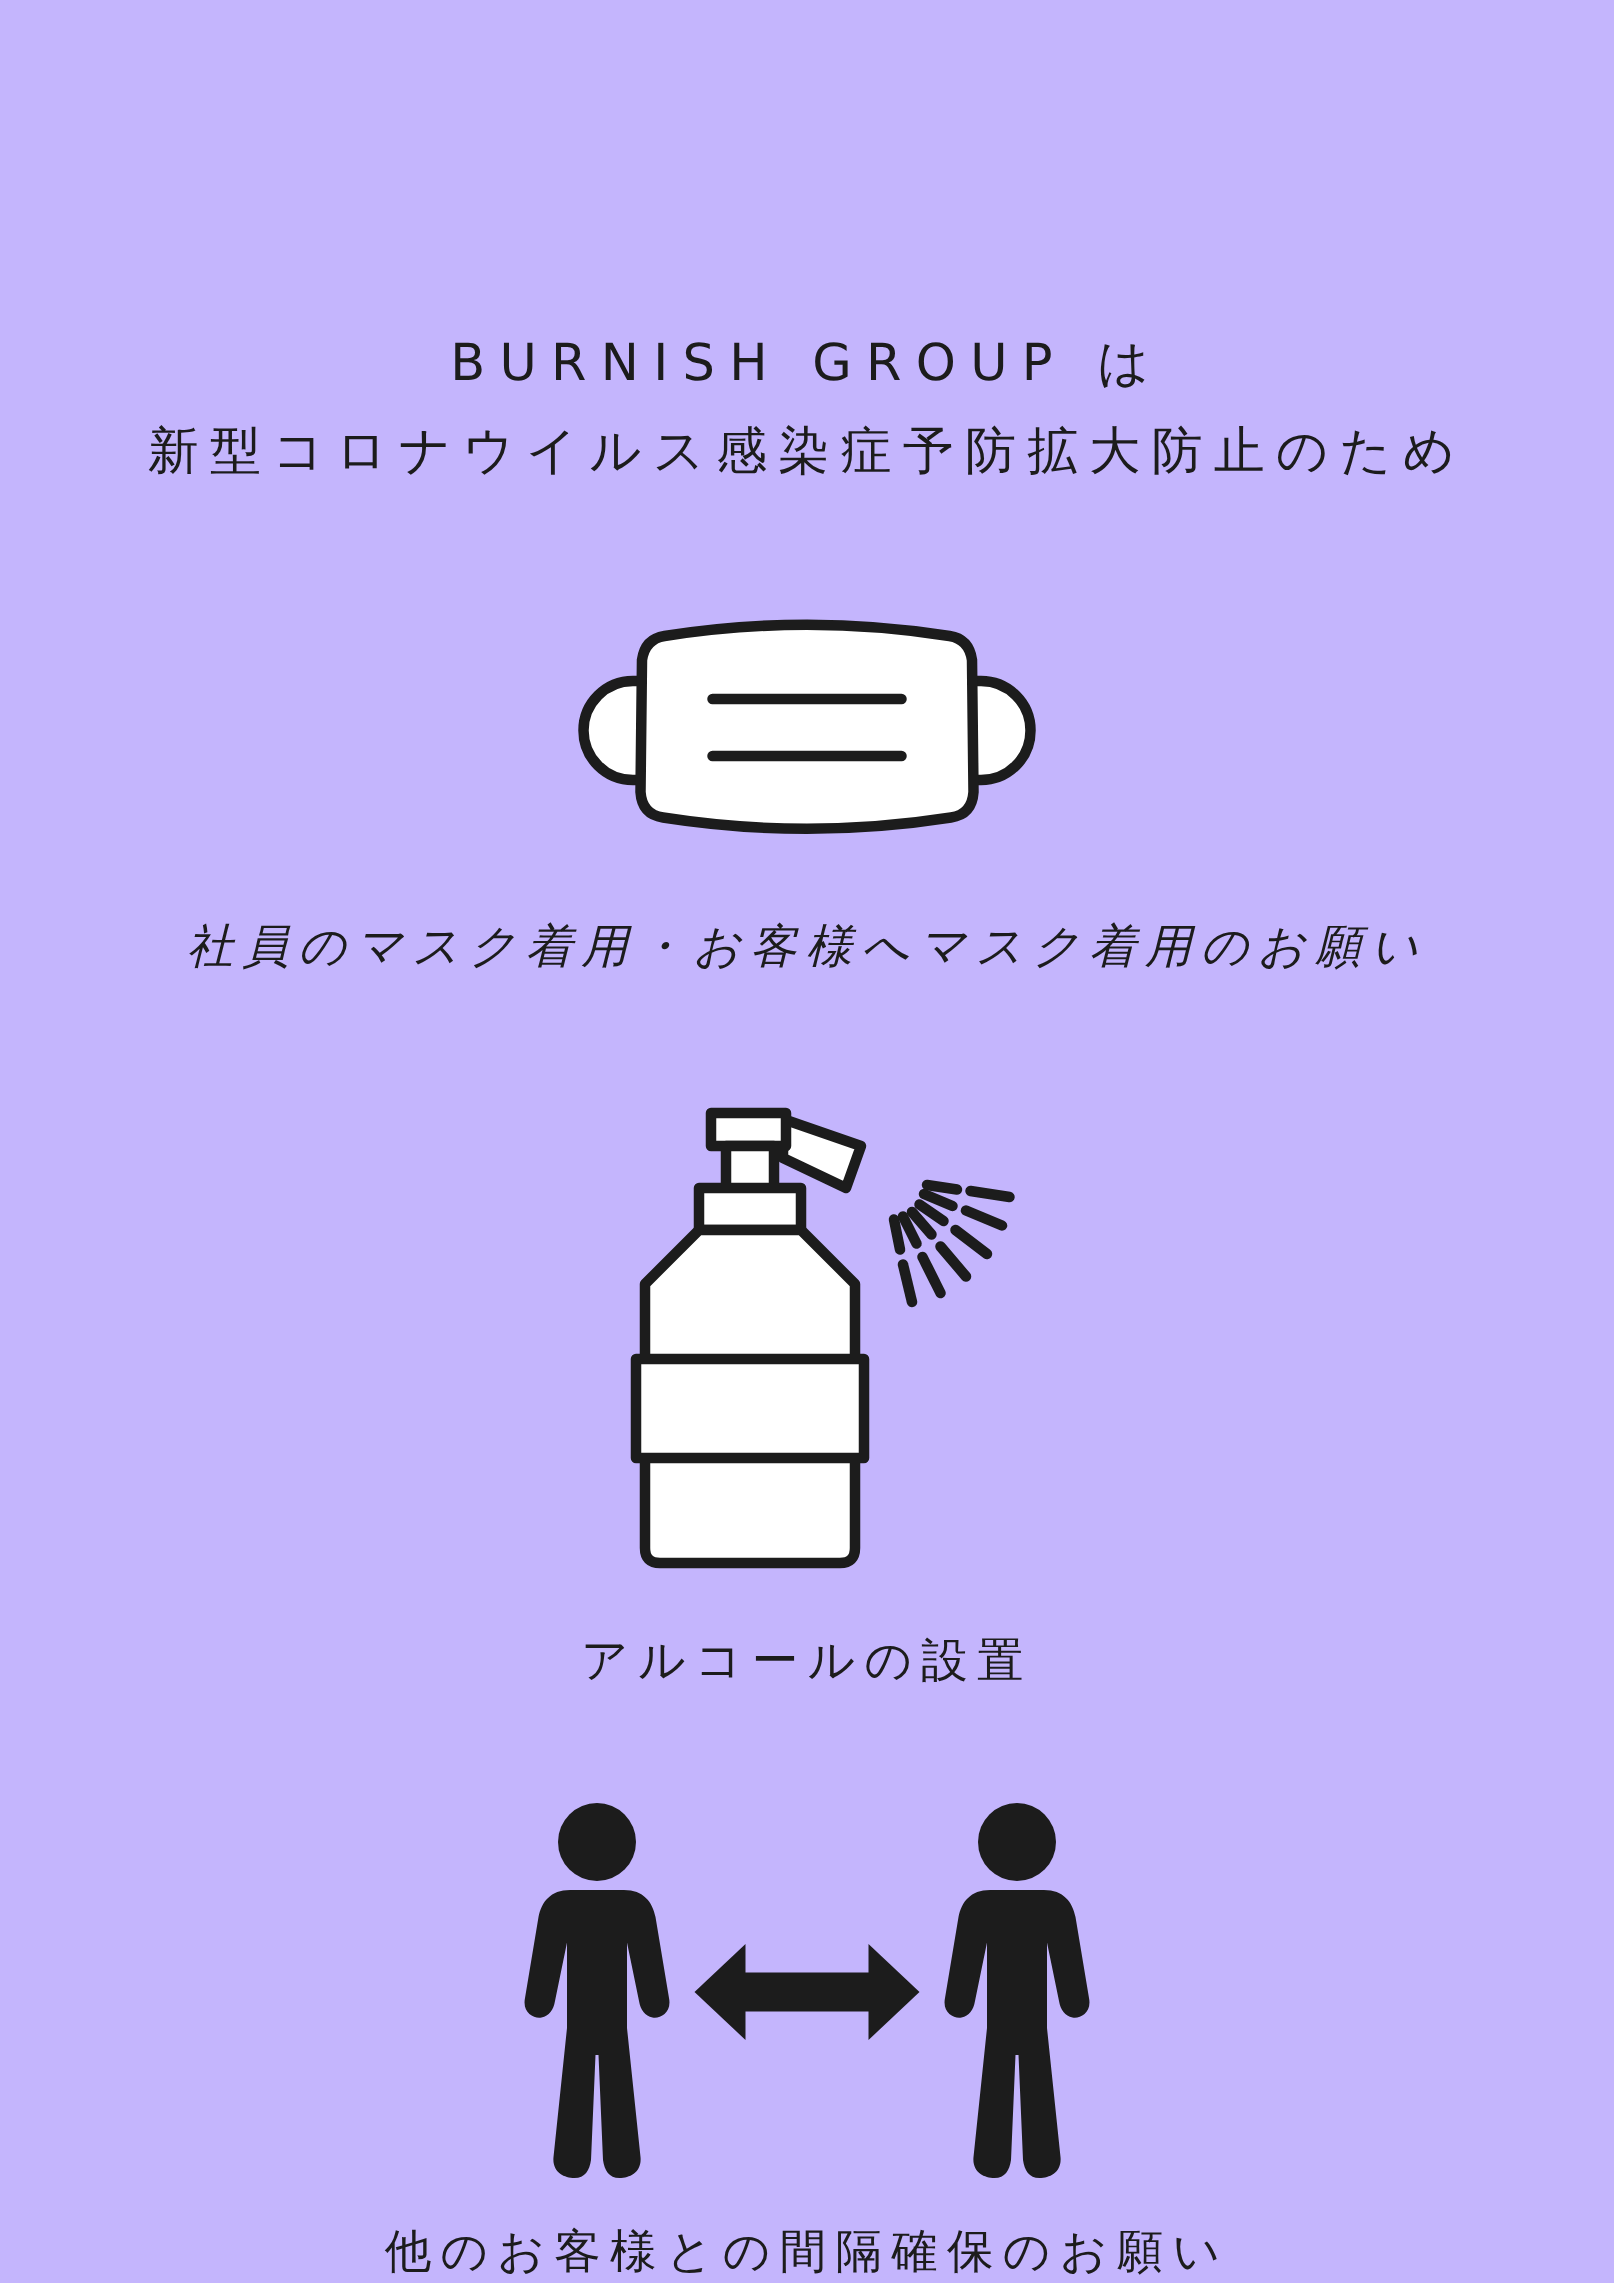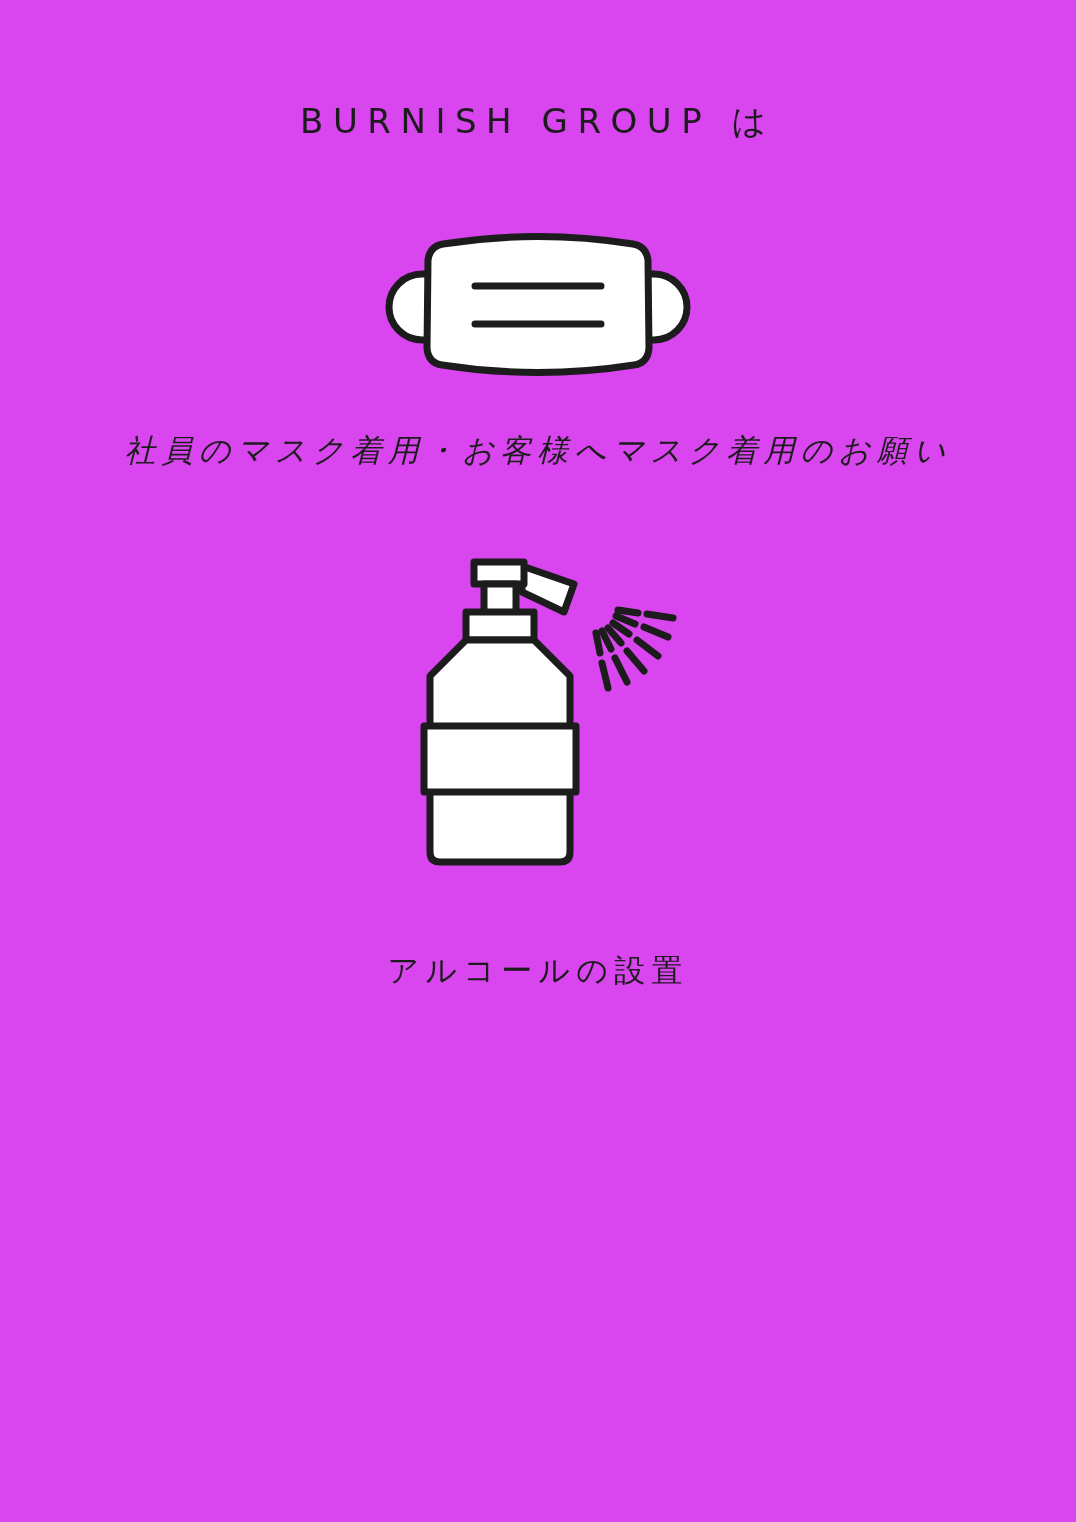--- a/index.html
+++ b/index.html
@@ -5,27 +5,28 @@
   html, body {
     margin: 0;
     padding: 0;
     background: #ffffff;
   }
   .poster {
     position: relative;
     width: 1076px;
     height: 1522px;
     margin: 0 auto;
-    background: #d946ef;
+    background: #c4b5fd;
     color: #1c1c1c;
     font-family: "DejaVu Sans", "Liberation Sans", sans-serif;
     display: flex;
     flex-direction: column;
     align-items: center;
     overflow: hidden;
+    justify-content: flex-end;
   }
   .title-block {
     margin-top: 92px;
     text-align: center;
   }
   .title-line {
     margin: 0;
     font-size: 34px;
     font-weight: 500;
     letter-spacing: 0.22em;
@@ -34,21 +35,21 @@
   }
   .title-line.latin {
     letter-spacing: 0.28em;
   }
   .section {
     display: flex;
     flex-direction: column;
     align-items: center;
   }
   .section-mask   { margin-top: 72px; font-style: italic; }
-  .section-spray  { margin-top: 82px; gap: 44px; }
+  .section-spray  { margin-top: 82px; }
   .section-people { margin-top: 72px; }
   .icon-wrap {
     display: flex;
     align-items: center;
     justify-content: center;
   }
   .caption {
     margin: 0;
     font-size: 31px;
     font-weight: 500;
@@ -78,20 +79,21 @@
   }
   .fill { fill: #1c1c1c; }
 </style>
 </head>
 <body>
 
 <div class="poster">
 
   <header class="title-block">
     <p class="title-line latin">BURNISH GROUP は</p>
+    <p class="title-line">新型コロナウイルス感染症予防拡大防止のため</p>
   </header>
 
   <section class="section section-mask">
     <div class="icon-wrap">
       <svg width="310" height="170" viewBox="0 0 310 170" aria-hidden="true">
         <rect class="stroke" x="6" y="52" width="72" height="66" rx="33"></rect>
         <rect class="stroke" x="232" y="52" width="72" height="66" rx="33"></rect>
         <path class="stroke" d="M 60,22 Q 155,7 250,22 Q 263,24 265,38 L 266,126 Q 265,141 251,143 Q 155,158 59,143 Q 45,141 44,126 L 45,38 Q 47,24 60,22 Z"></path>
         <line class="line" x1="92" y1="64" x2="218" y2="64"></line>
         <line class="line" x1="92" y1="102" x2="218" y2="102"></line>
@@ -128,14 +130,44 @@
           <line class="spray-dash" x1="214" y1="77" x2="223" y2="95"></line>
           <line class="spray-dash" x1="227" y1="104" x2="239" y2="128"></line>
           <line class="spray-dash" x1="208" y1="79" x2="212" y2="99"></line>
           <line class="spray-dash" x1="214" y1="109" x2="220" y2="134"></line>
         </g>
       </svg>
     </div>
     <p class="caption">アルコールの設置</p>
   </section>
 
+  <section class="section section-people">
+    <div class="icon-wrap">
+      <svg width="430" height="260" viewBox="0 0 430 260" aria-hidden="true">
+        <defs>
+          <g id="person">
+            <circle class="fill" cx="75" cy="28" r="26"></circle>
+            <path class="fill" d="M 57,60
+              C 44,60 38,68 36,78
+              L 27,132 C 25,142 33,146 38,145 C 43,144 46,140 47,134
+              L 55,95 L 55,152 L 46,238
+              C 45,248 53,252 60,252 C 67,252 70,247 71,240
+              L 74,170 L 76,170 L 79,240
+              C 80,247 83,252 90,252 C 97,252 105,248 104,238
+              L 95,152 L 95,95 L 103,134
+              C 104,140 107,144 112,145 C 117,146 125,142 123,132
+              L 114,78 C 112,68 106,60 93,60 Z"></path>
+          </g>
+        </defs>
+        <g>
+            <use href="#person"></use>
+          </g>
+        <g transform="translate(280,0)">
+            <use href="#person"></use>
+          </g>
+        <path class="fill" d="M 174,115 L 174,96 L 140,128 L 174,160 L 174,141
+                 L 256,141 L 256,160 L 290,128 L 256,96 L 256,115 Z"></path>
+      </svg>
+    </div>
+    <p class="caption">他のお客様との間隔確保のお願い</p>
+  </section>
 
 </div>
 
 </body></html>

